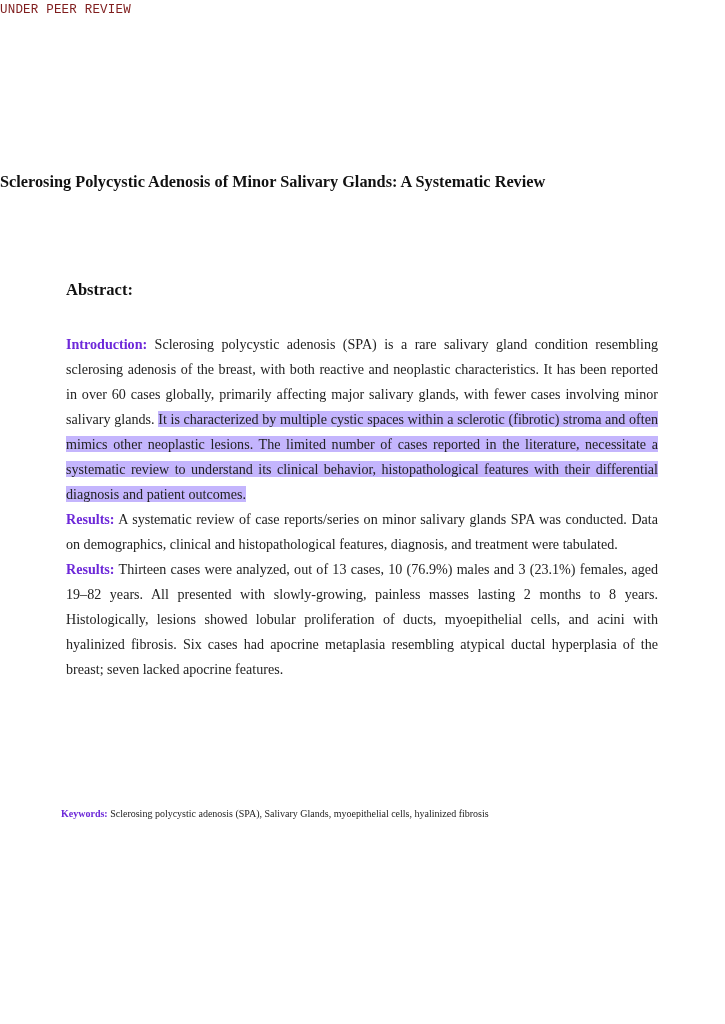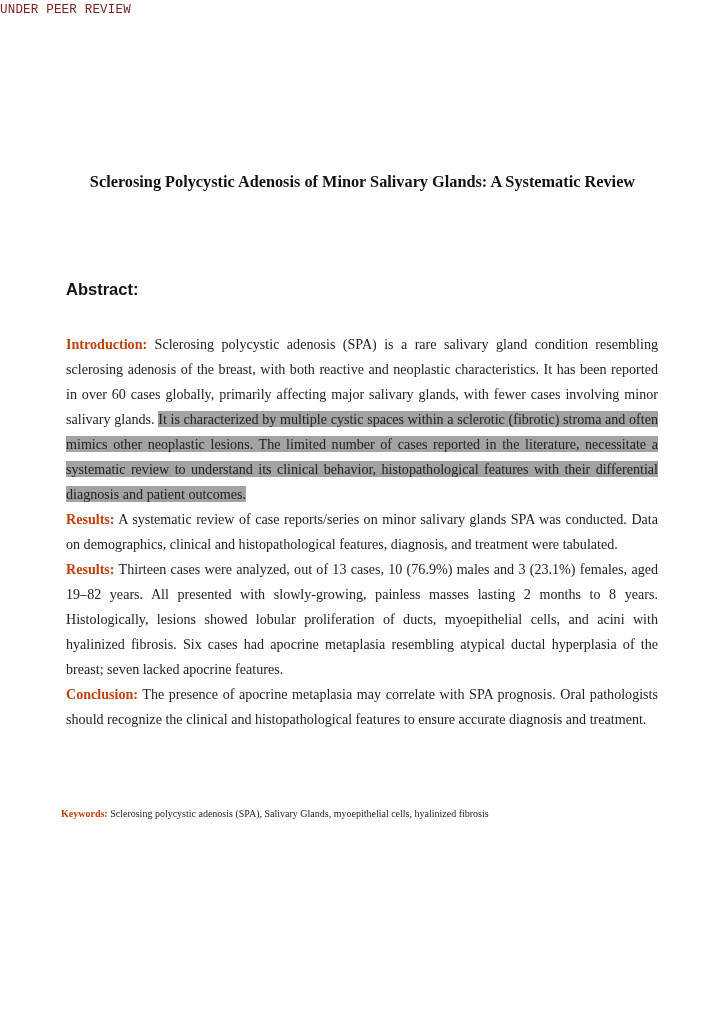--- a/index.html
+++ b/index.html
@@ -2,49 +2,48 @@
 <html><head>
 <meta charset="utf-8">
 <style>
   html, body { margin: 0; padding: 0; background: #ffffff; }
   body { width: 725px; height: 1024px; position: relative; overflow: hidden; color: #111; }
   .watermark {
     position: absolute; left: 0; top: 3px;
     font-family: "Liberation Mono", monospace; font-size: 12.5px; color: #7f1d1d; letter-spacing: 0.2px;
   }
   .title {
-    position: absolute; left: 0; width: 725px; top: 172px; text-align: center;
+    position: absolute; left: 0; width: 725px; top: 172px; 
     font-family: "Liberation Serif", serif; font-weight: bold; font-size: 16.3px; color: #111;
   }
   .abstract-heading {
     position: absolute; left: 66px; top: 280px;
-    font-family: Liberation Sans, sans-serif; font-weight: bold; font-size: 16.5px; color: #111;
+    font-family: Liberation Serif, serif; font-weight: bold; font-size: 16.5px; color: #111;
   }
   .abstract-body {
     position: absolute; left: 66px; top: 332px; width: 592px;
     font-family: "Liberation Serif", serif; font-size: 14.1px; line-height: 25px; color: #222;
     text-align: justify;
   }
   .abstract-body p { margin: 0; }
-  .label { font-weight: bold; color: #c2410c; }
-  .hl { background: #a3a3a3; }
+  .label { font-weight: bold; color: #6d28d9; }
+  .hl { background: #c4b5fd; }
   .keywords {
     position: absolute; left: 61px; top: 808px; width: 650px;
     font-family: "Liberation Serif", serif; font-size: 10px; color: #222; white-space: nowrap;
   }
 </style>
 </head>
 <body>
 
 <div class="watermark">UNDER PEER REVIEW</div>
 
 <div class="title">Sclerosing Polycystic Adenosis of Minor Salivary Glands:  A Systematic Review</div>
 
 <div class="abstract-heading">Abstract:</div>
 
 <div class="abstract-body">
   <p><span class="label">Introduction:</span><span> Sclerosing polycystic adenosis (SPA) is a rare salivary gland condition resembling sclerosing adenosis of the breast, with both reactive and neoplastic characteristics. It has been reported in over 60 cases globally, primarily affecting major salivary glands, with fewer cases involving minor salivary glands. </span><span class="hl">It is characterized by multiple cystic spaces within a sclerotic (fibrotic) stroma and often mimics other neoplastic lesions. The limited number of cases reported in the literature, necessitate a systematic review to understand its clinical behavior, histopathological features with their differential diagnosis and patient outcomes.</span></p>
   <p><span class="label">Results:</span><span> A systematic review of case reports/series on minor salivary glands SPA was conducted. Data on demographics, clinical and histopathological features, diagnosis, and treatment were tabulated.</span></p>
   <p><span class="label">Results:</span><span> Thirteen cases were analyzed, out of 13 cases, 10 (76.9%) males and 3 (23.1%) females, aged 19–82 years. All presented with slowly-growing, painless masses lasting 2 months to 8 years. Histologically, lesions showed lobular proliferation of ducts, myoepithelial cells, and acini with hyalinized fibrosis. Six cases had apocrine metaplasia resembling atypical ductal hyperplasia of the breast; seven lacked apocrine features.</span></p>
-  <p><span class="label">Conclusion:</span><span> The presence of apocrine metaplasia may correlate with SPA prognosis. Oral pathologists should recognize the clinical and histopathological features to ensure accurate diagnosis and treatment.</span></p>
 </div>
 
 <div class="keywords"><span class="label">Keywords:</span><span> Sclerosing polycystic adenosis (SPA), Salivary Glands, myoepithelial cells, hyalinized fibrosis</span></div>
 
 </body></html>

